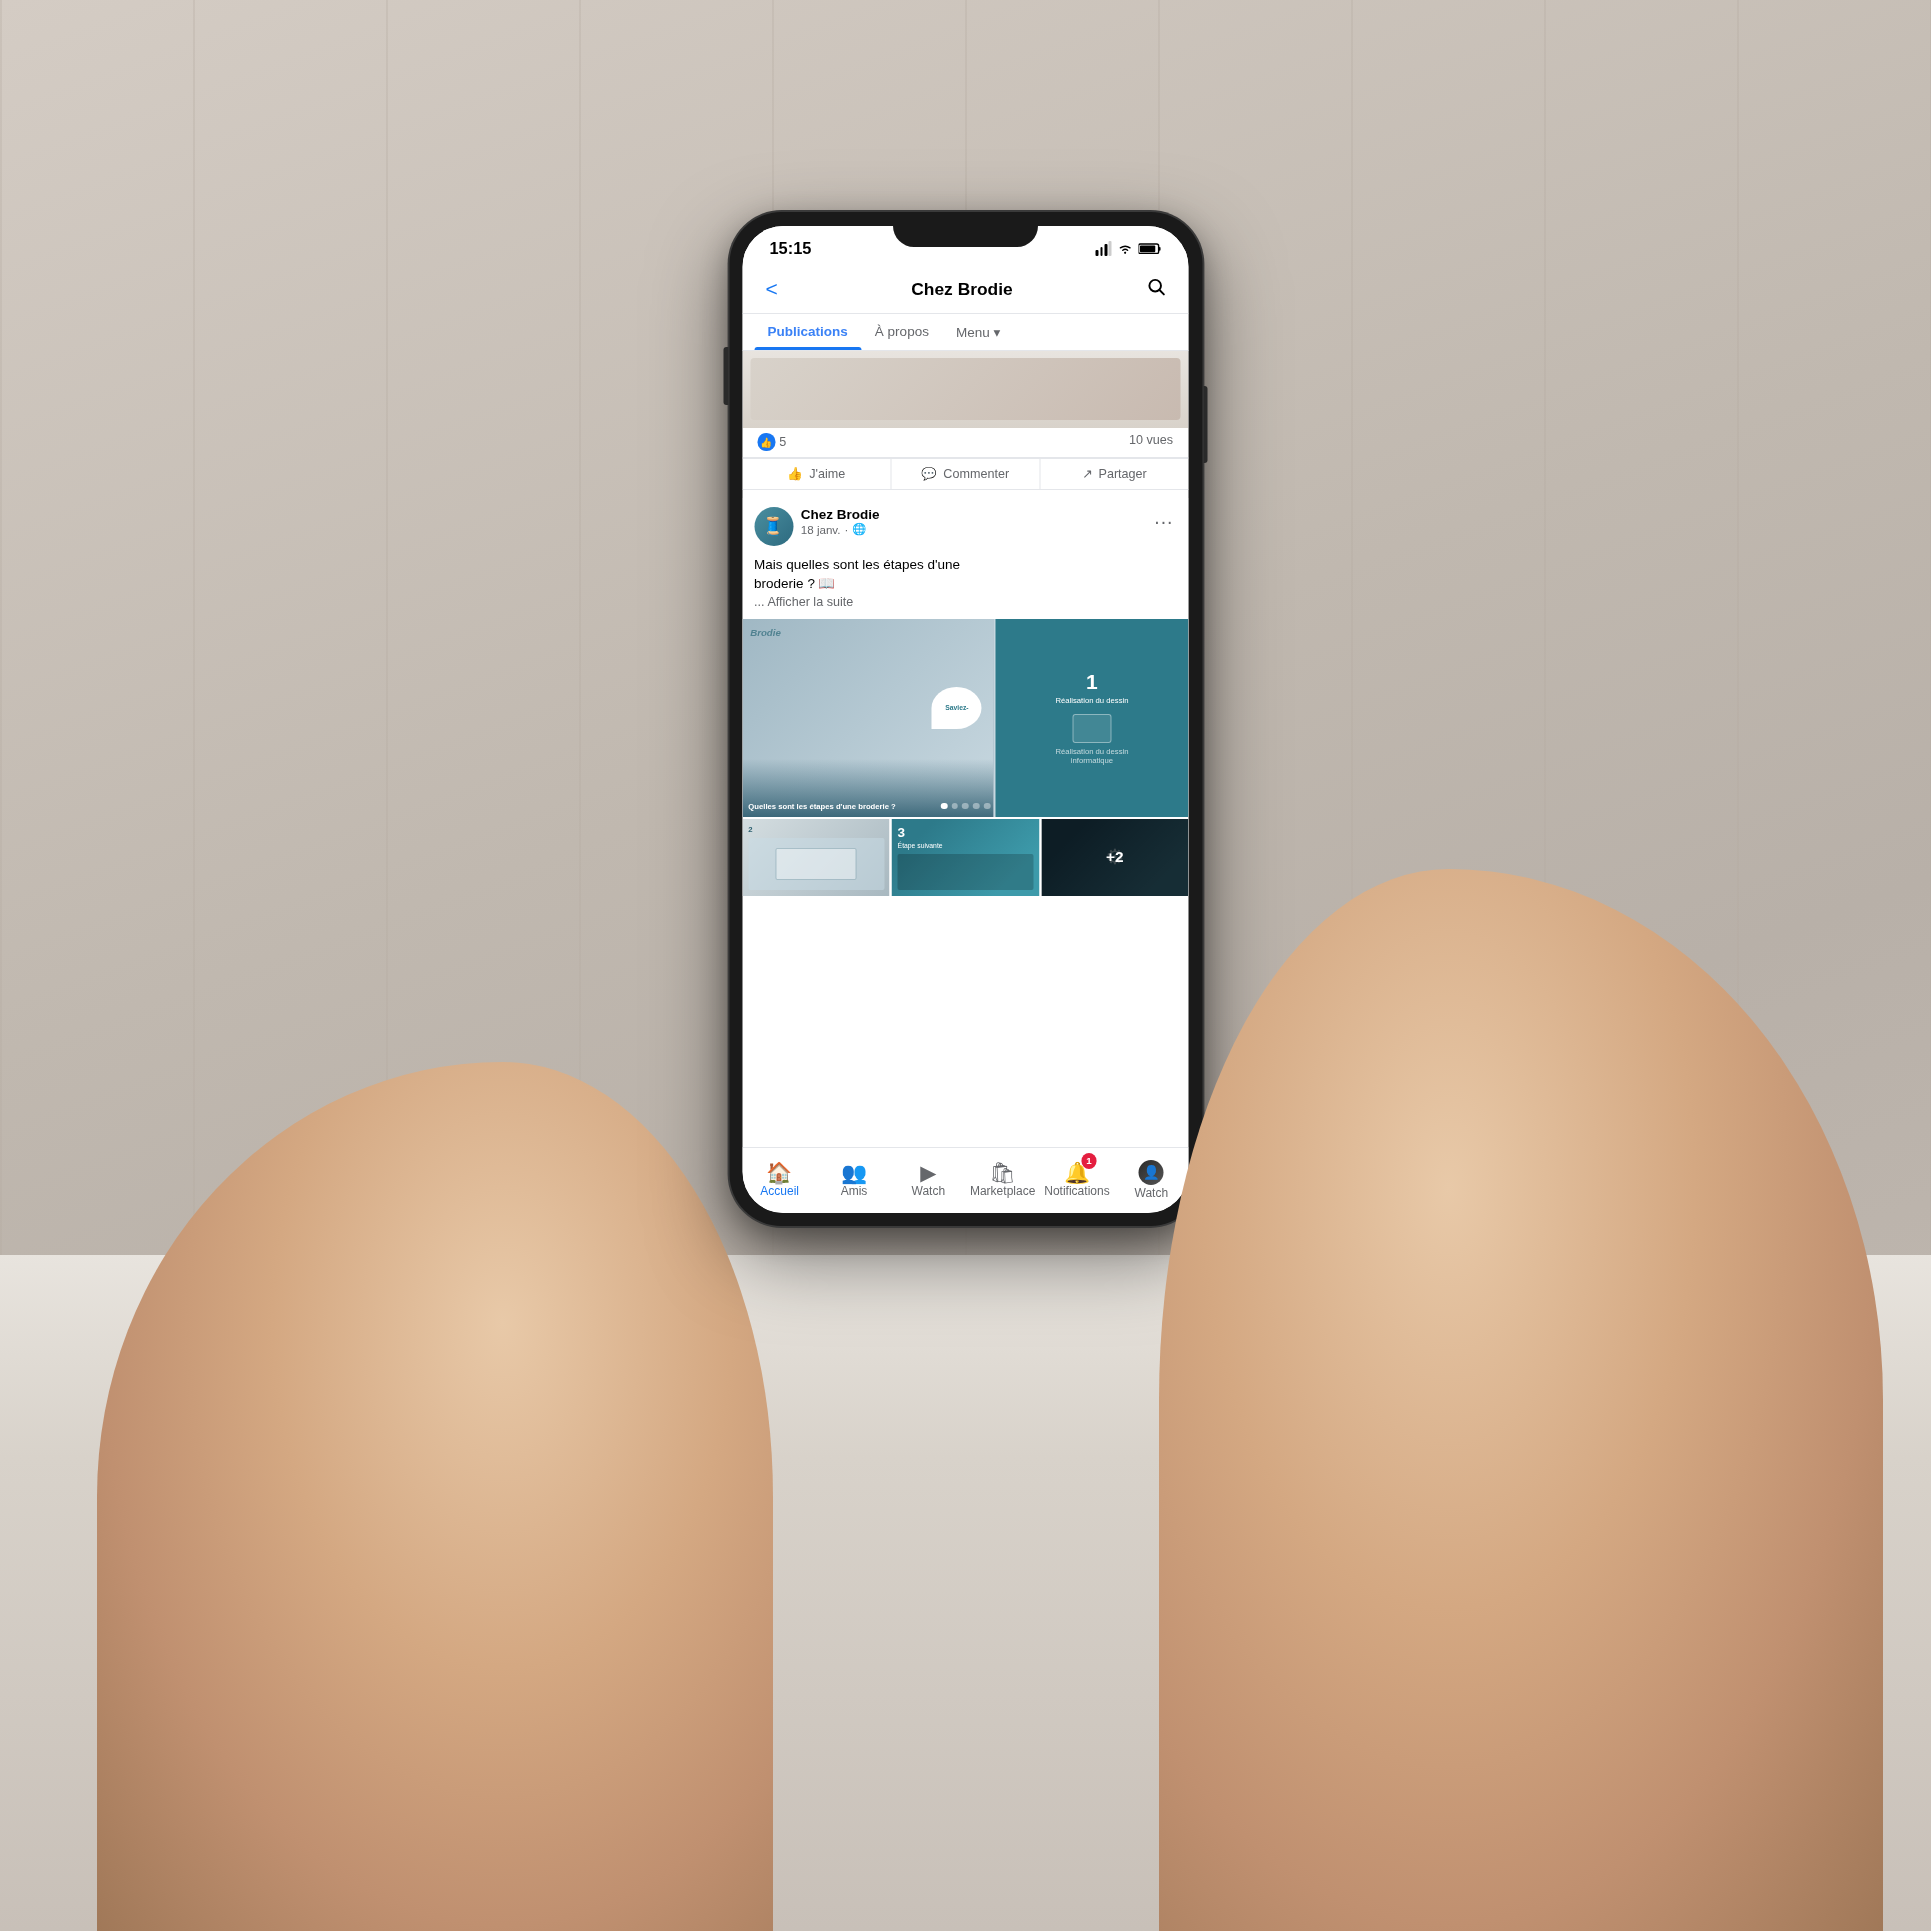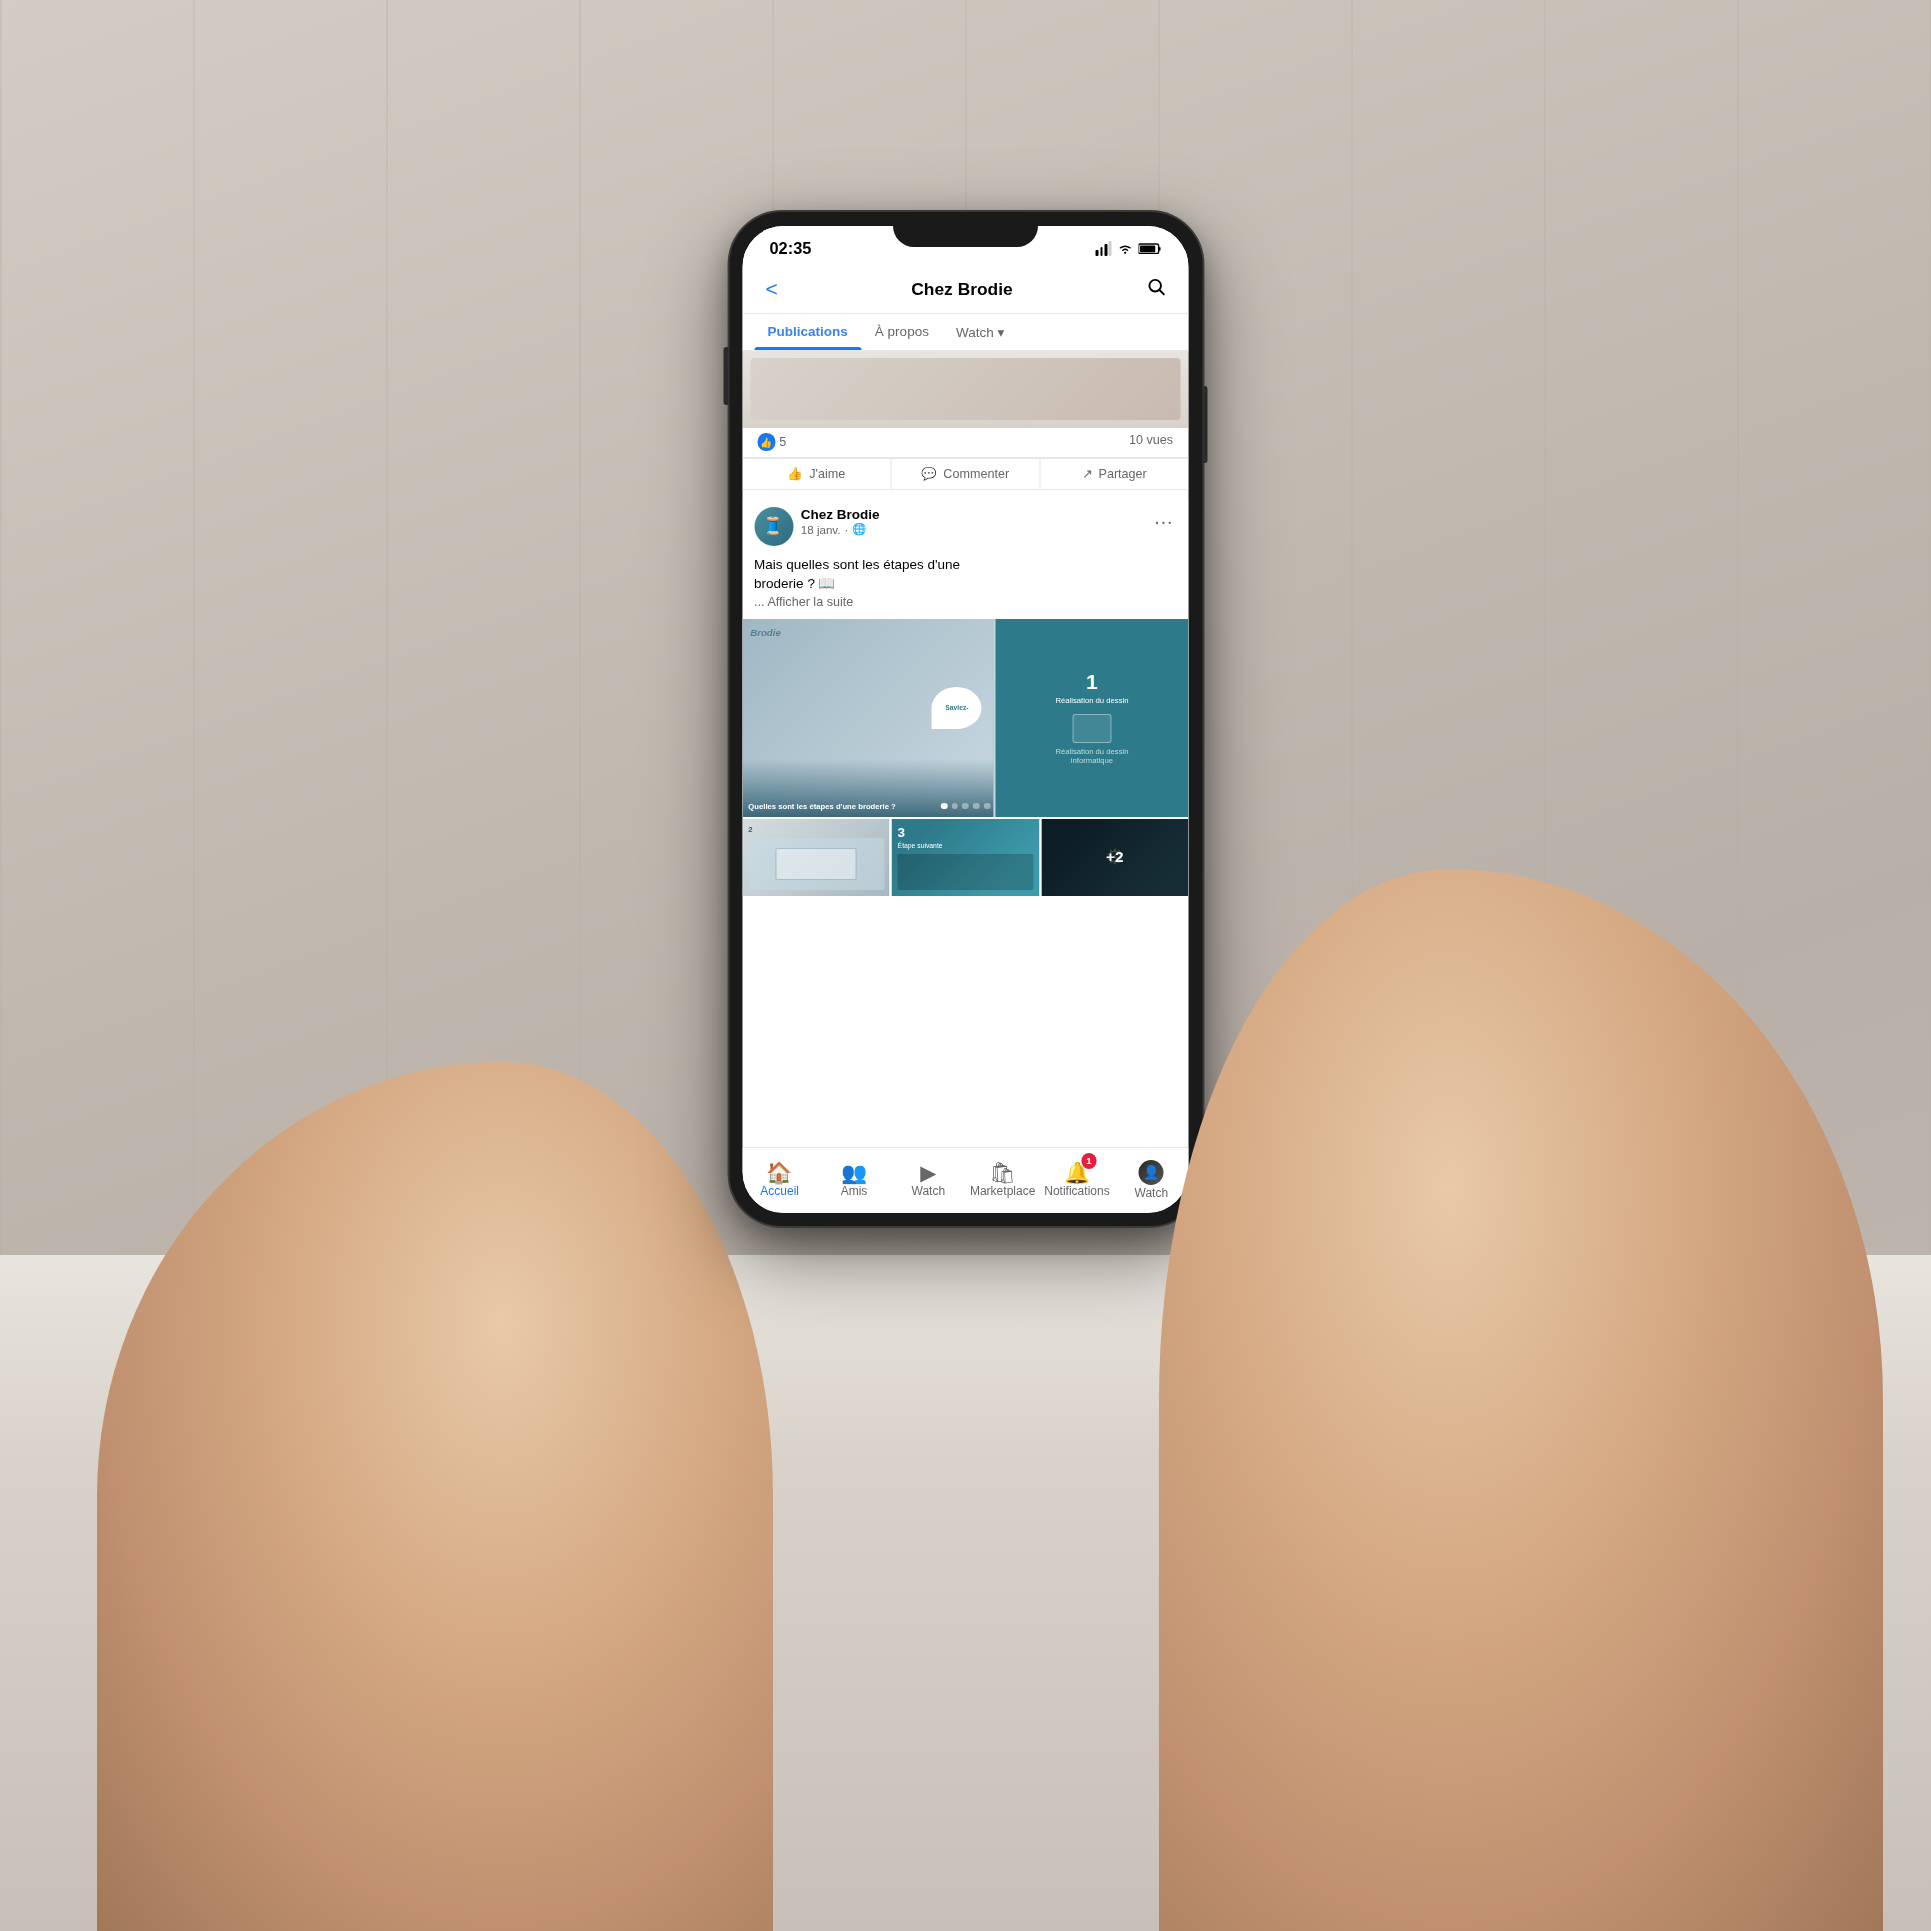--- a/index.html
+++ b/index.html
@@ -525,21 +525,21 @@
 
   <div class="left-hand"></div>
   <div class="right-hand"></div>
 
   <div class="phone-wrapper">
     <div class="phone">
       <div class="notch"></div>
       <div class="phone-screen">
 
         <div class="status-bar">
-          <span class="status-time">02:35</span>
+          <span class="status-time">15:15</span>
           <div class="status-icons">
 
             <div class="signal-bars">
               <div class="bar" style="height:5.8px"></div>
               <div class="bar" style="height:8.7px"></div>
               <div class="bar" style="height:11.6px"></div>
               <div class="bar" style="height:14.5px; background:#ccc"></div>
             </div>
 
             <svg width="15.4" height="11.6" viewBox="0 0 16 12">
@@ -564,21 +564,21 @@
             <svg width="19.3" height="19.3" viewBox="0 0 20 20">
               <circle cx="9" cy="9" r="6" stroke="#000" stroke-width="2" fill="none"></circle>
               <line x1="13.5" y1="13.5" x2="18" y2="18" stroke="#000" stroke-width="2" stroke-linecap="round"></line>
             </svg>
           </span>
         </div>
 
         <div class="tabs">
           <div class="tab active">Publications</div>
           <div class="tab">À propos</div>
-          <div class="tab tab-more">Watch ▾</div>
+          <div class="tab tab-more">Menu ▾</div>
         </div>
 
         <div class="content-scroll">
 
           <div class="profile-hero">
             <div style="width:100%;height:100%;background:linear-gradient(135deg,#d8d2ca,#c8bab0);border-radius:3.9px;"></div>
           </div>
 
           <div class="post-stats">
             <div class="stats-likes">

